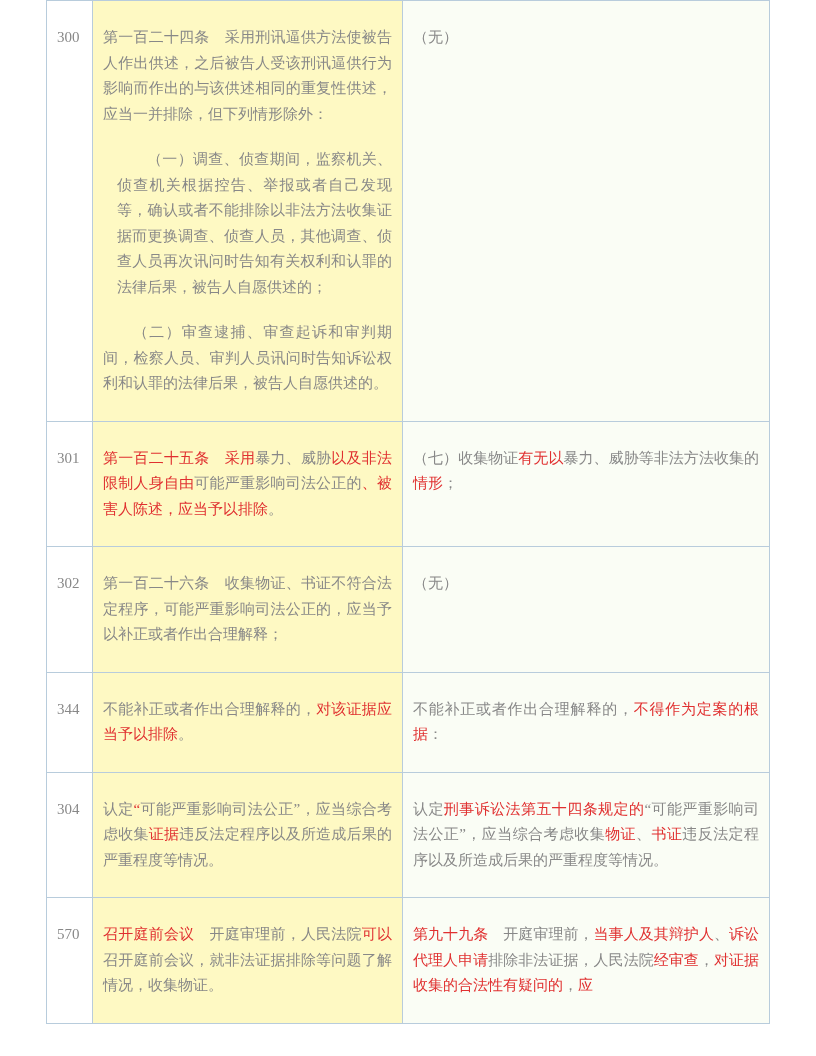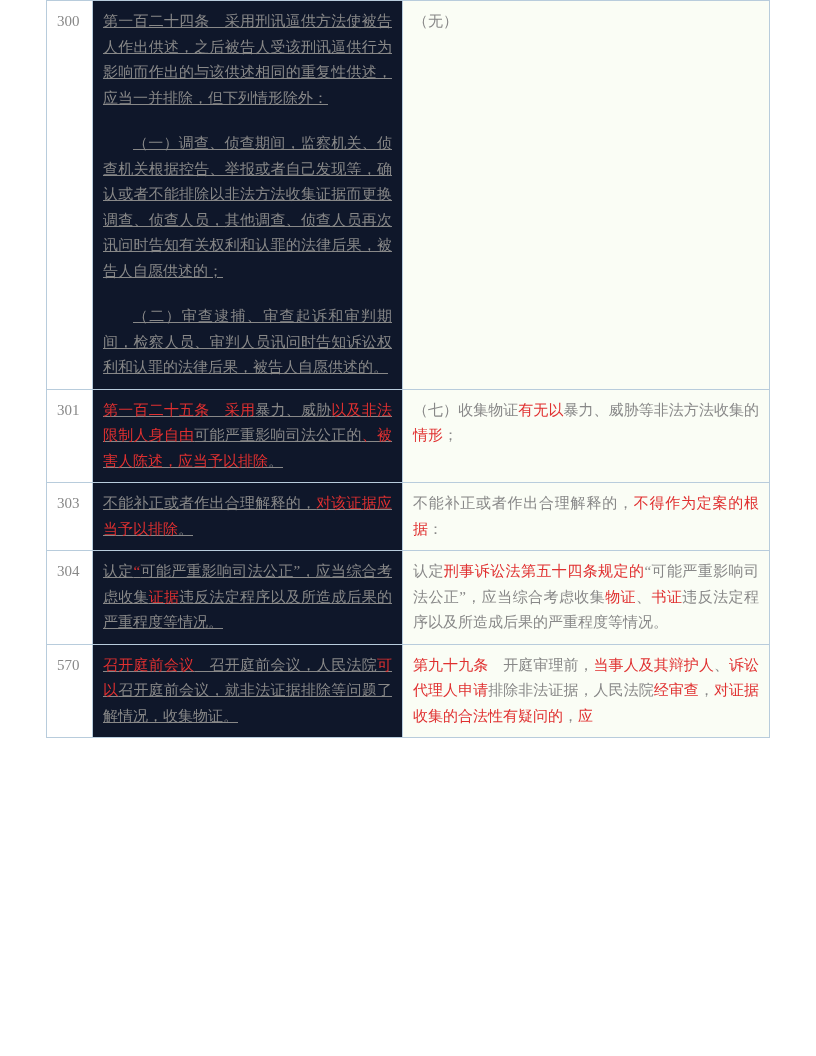--- a/index.html
+++ b/index.html
@@ -15,35 +15,34 @@
     margin: 0 46px 0 46px;
     border-collapse: collapse;
   }
   table {
     width: 724px;
     border-collapse: collapse;
     table-layout: fixed;
   }
   td {
     border: 1px solid #b8ccdc;
-    padding: 8px 10px;
+    padding: 24px 10px;
     vertical-align: top;
     line-height: 1.7;
     color: #888;
   }
   td.num {
     width: 46px;
     text-align: left;
     color: #888;
     vertical-align: top;
   }
   td.left {
     width: 310px;
-    background: #0f172a;
-    text-decoration: underline;
+    background: #fef9c3;
   }
   td.right {
     background: #fafdf5;
   }
   .red { color: #e03030; }
   p {
     margin: 0 0 8px 0;
     text-align: justify;
   }
   p:last-child { margin-bottom: 0; }
@@ -57,58 +56,67 @@
     <colgroup>
       <col style="width:46px">
       <col style="width:310px">
       <col>
     </colgroup>
     <tbody id="tbody">
         <tr>
           <td class="num">300</td>
           <td class="left">
             <p style="margin-bottom: 20px;"><span>第一百二十四条　采用刑讯逼供方法使被告人作出供述，之后被告人受该刑讯逼供行为影响而作出的与该供述相同的重复性供述，应当一并排除，但下列情形除外：</span></p>
-            <p class="indent" style="margin-bottom: 20px;"><span>（一）调查、侦查期间，监察机关、侦查机关根据控告、举报或者自己发现等，确认或者不能排除以非法方法收集证据而更换调查、侦查人员，其他调查、侦查人员再次讯问时告知有关权利和认罪的法律后果，被告人自愿供述的；</span></p>
+            <p class="indent" style="margin-bottom: 20px; margin-left: 14px;"><span>（一）调查、侦查期间，监察机关、侦查机关根据控告、举报或者自己发现等，确认或者不能排除以非法方法收集证据而更换调查、侦查人员，其他调查、侦查人员再次讯问时告知有关权利和认罪的法律后果，被告人自愿供述的；</span></p>
             <p class="indent"><span>（二）审查逮捕、审查起诉和审判期间，检察人员、审判人员讯问时告知诉讼权利和认罪的法律后果，被告人自愿供述的。</span></p>
           </td>
           <td class="right">
             <p><span>（无）</span></p>
           </td>
         </tr>
         <tr>
           <td class="num">301</td>
           <td class="left">
             <p><span class="red">第一百二十五条　采用</span><span>暴力、威胁</span><span class="red">以及非法限制人身自由</span><span>可能严重影响司法公正的</span><span class="red">、被害人陈述，应当予以排除</span><span>。</span></p>
           </td>
           <td class="right">
             <p><span>（七）</span><span>收集物证</span><span class="red">有无以</span><span>暴力、威胁等非法方法收集的</span><span class="red">情形</span><span>；</span></p>
           </td>
         </tr>
         <tr>
-          <td class="num">303</td>
+          <td class="num">302</td>
+          <td class="left">
+            <p><span>第一百二十六条　收集物证、书证不符合法定程序，可能严重影响司法公正的，应当予以补正或者作出合理解释；</span></p>
+          </td>
+          <td class="right">
+            <p><span>（无）</span></p>
+          </td>
+        </tr>
+        <tr>
+          <td class="num">344</td>
           <td class="left">
             <p><span>不能补正或者作出合理解释的，</span><span class="red">对该证据应当予以排除</span><span>。</span></p>
           </td>
           <td class="right">
             <p><span>不能补正或者作出合理解释的，</span><span class="red">不得作为定案的根据</span><span>：</span></p>
           </td>
         </tr>
         <tr>
           <td class="num">304</td>
           <td class="left">
             <p><span>认定</span><span class="red">“</span><span>可能严重影响司法公正”，应当综合考虑收集</span><span class="red">证据</span><span>违反法定程序以及所造成后果的严重程度等情况。</span></p>
           </td>
           <td class="right">
             <p><span>认定</span><span class="red">刑事诉讼法第五十四条规定的</span><span>“可能严重影响司法公正”，应当综合考虑收集</span><span class="red">物证</span><span>、</span><span class="red">书证</span><span>违反法定程序以及所造成后果的严重程度等情况。</span></p>
           </td>
         </tr>
         <tr>
           <td class="num">570</td>
           <td class="left">
-            <p><span class="red">召开庭前会议</span><span>　召开庭前会议，人民法院</span><span class="red">可以</span><span>召开庭前会议，就非法证据排除等问题了解情况，收集物证。</span></p>
+            <p><span class="red">召开庭前会议</span><span>　开庭审理前，人民法院</span><span class="red">可以</span><span>召开庭前会议，就非法证据排除等问题了解情况，收集物证。</span></p>
           </td>
           <td class="right">
             <p><span class="red">第九十九条</span><span>　开庭审理前，</span><span class="red">当事人及其辩护人</span><span>、</span><span class="red">诉讼代理人申请</span><span>排除非法证据，人民法院</span><span class="red">经审查</span><span>，</span><span class="red">对证据收集的合法性有疑问的</span><span>，</span><span class="red">应</span></p>
           </td>
         </tr>
       </tbody>
   </table>
 </div>
 
 </body></html>

